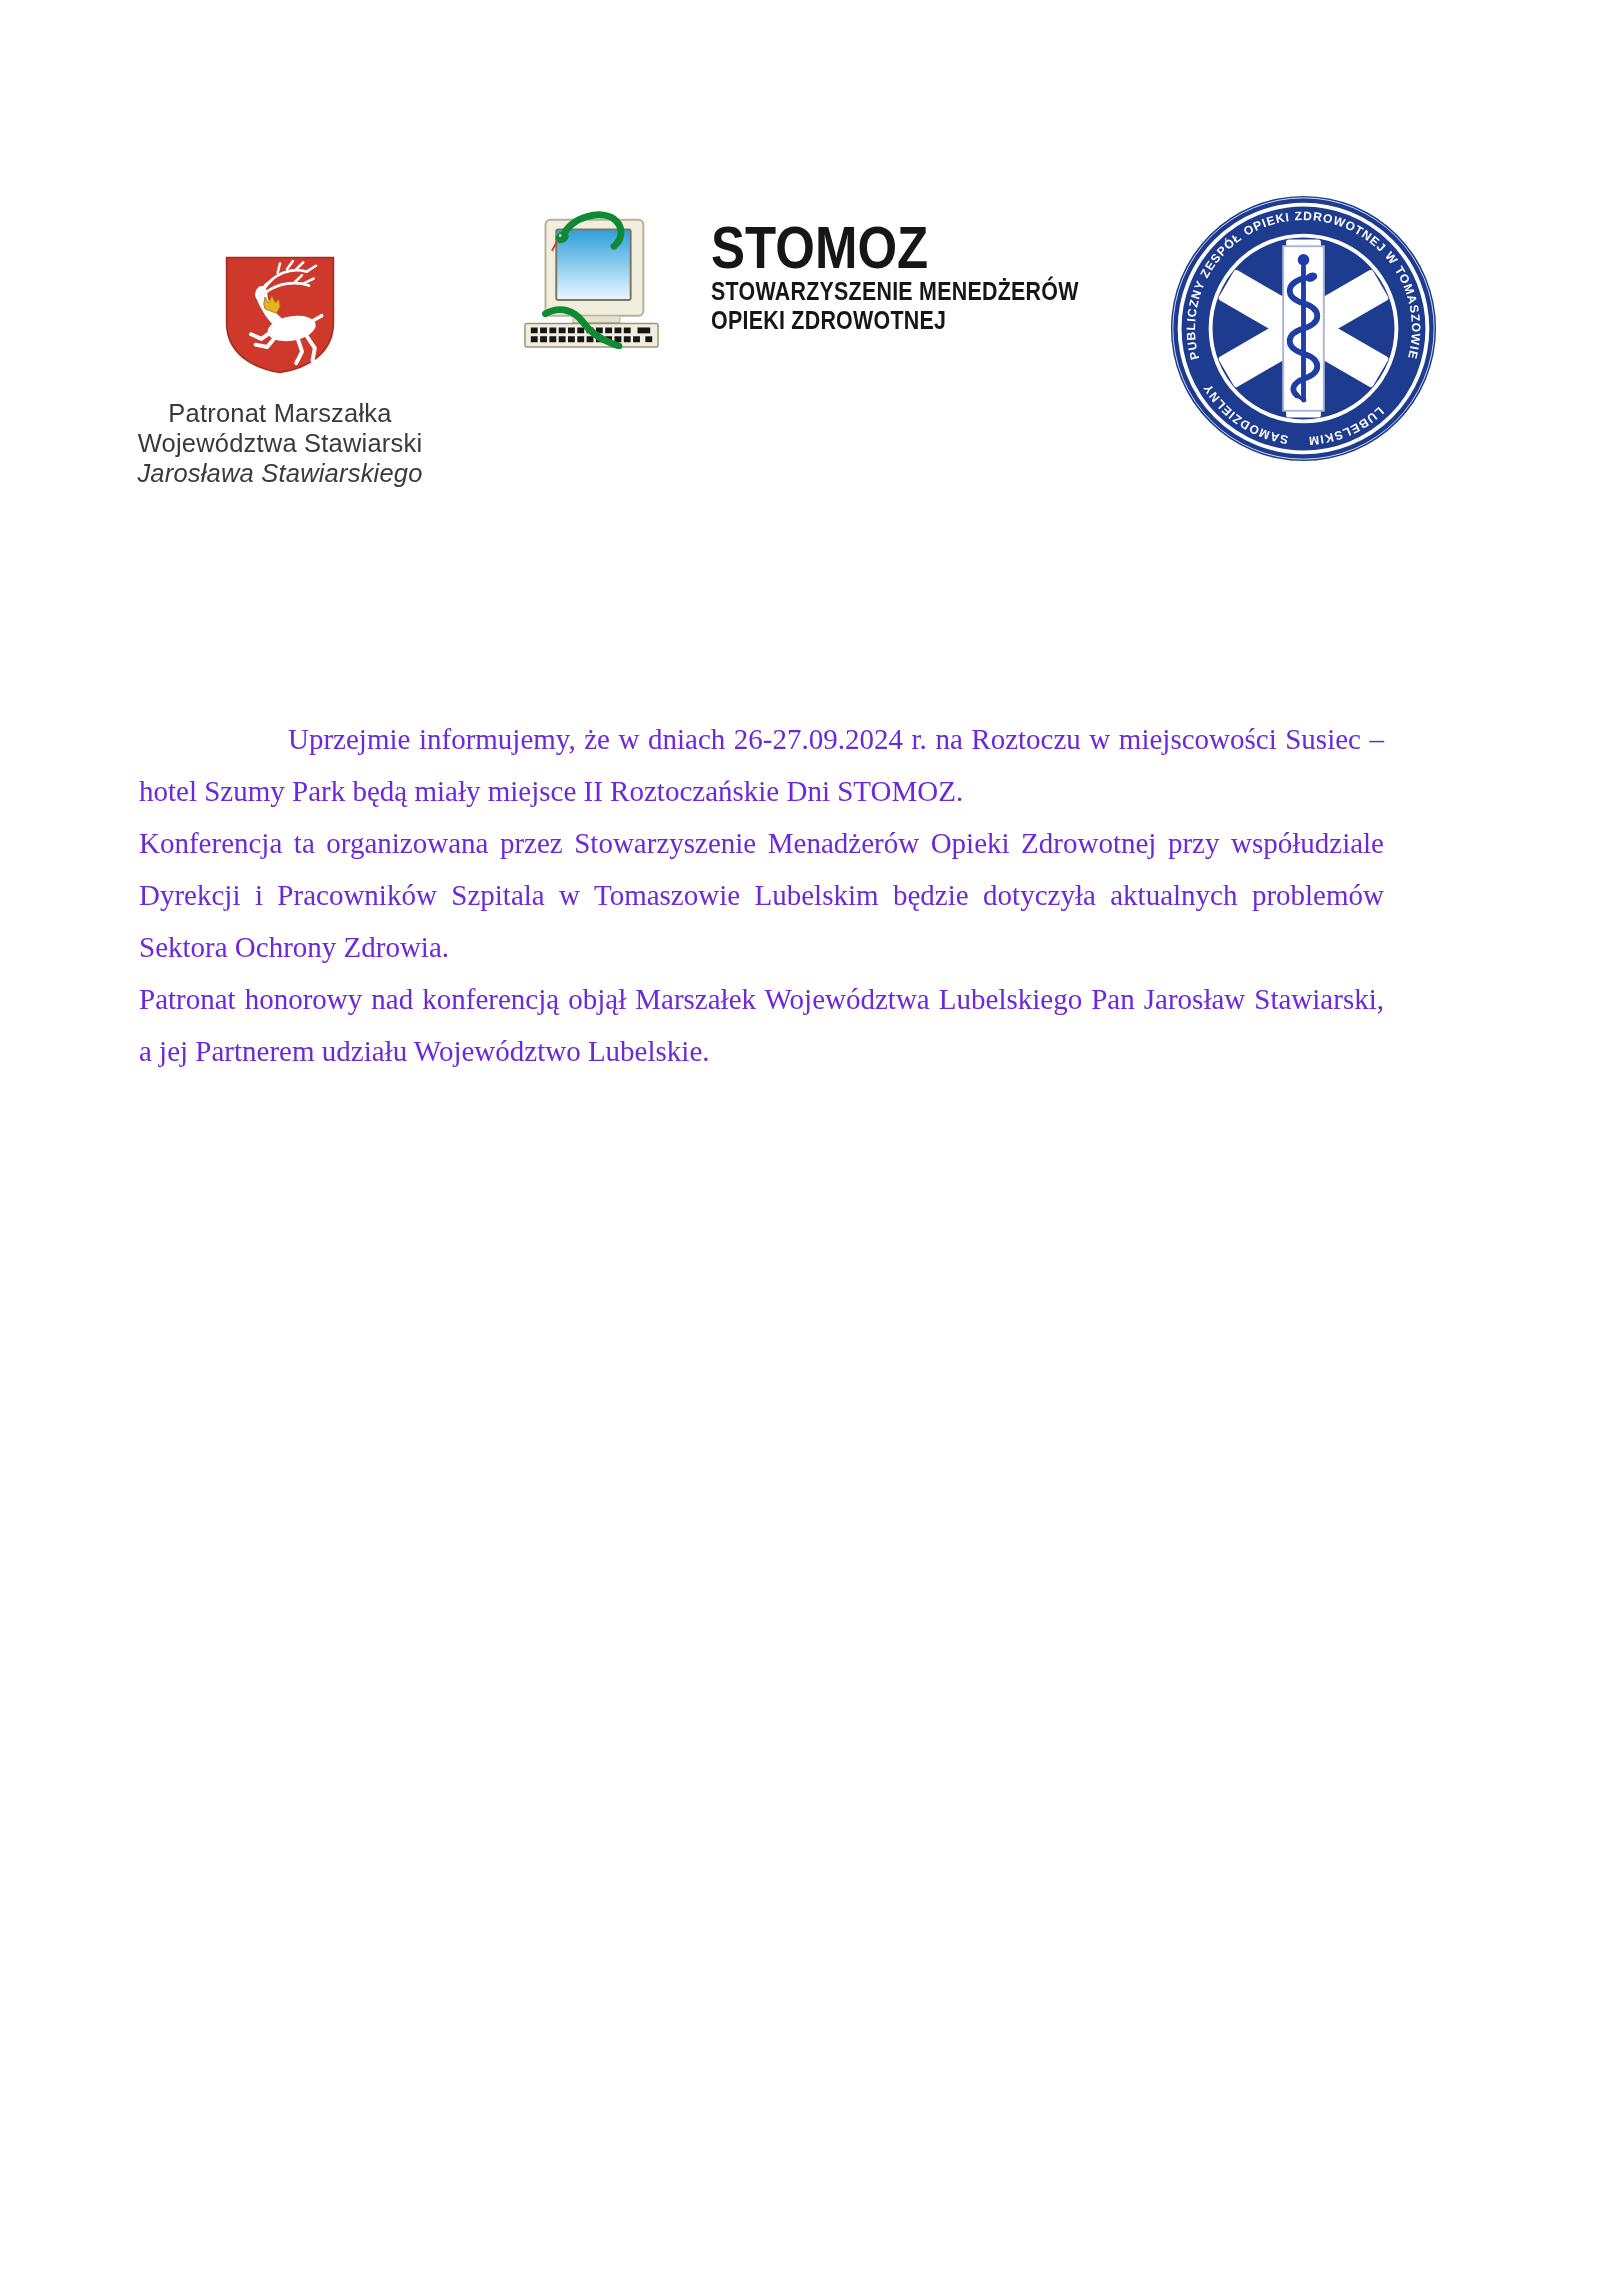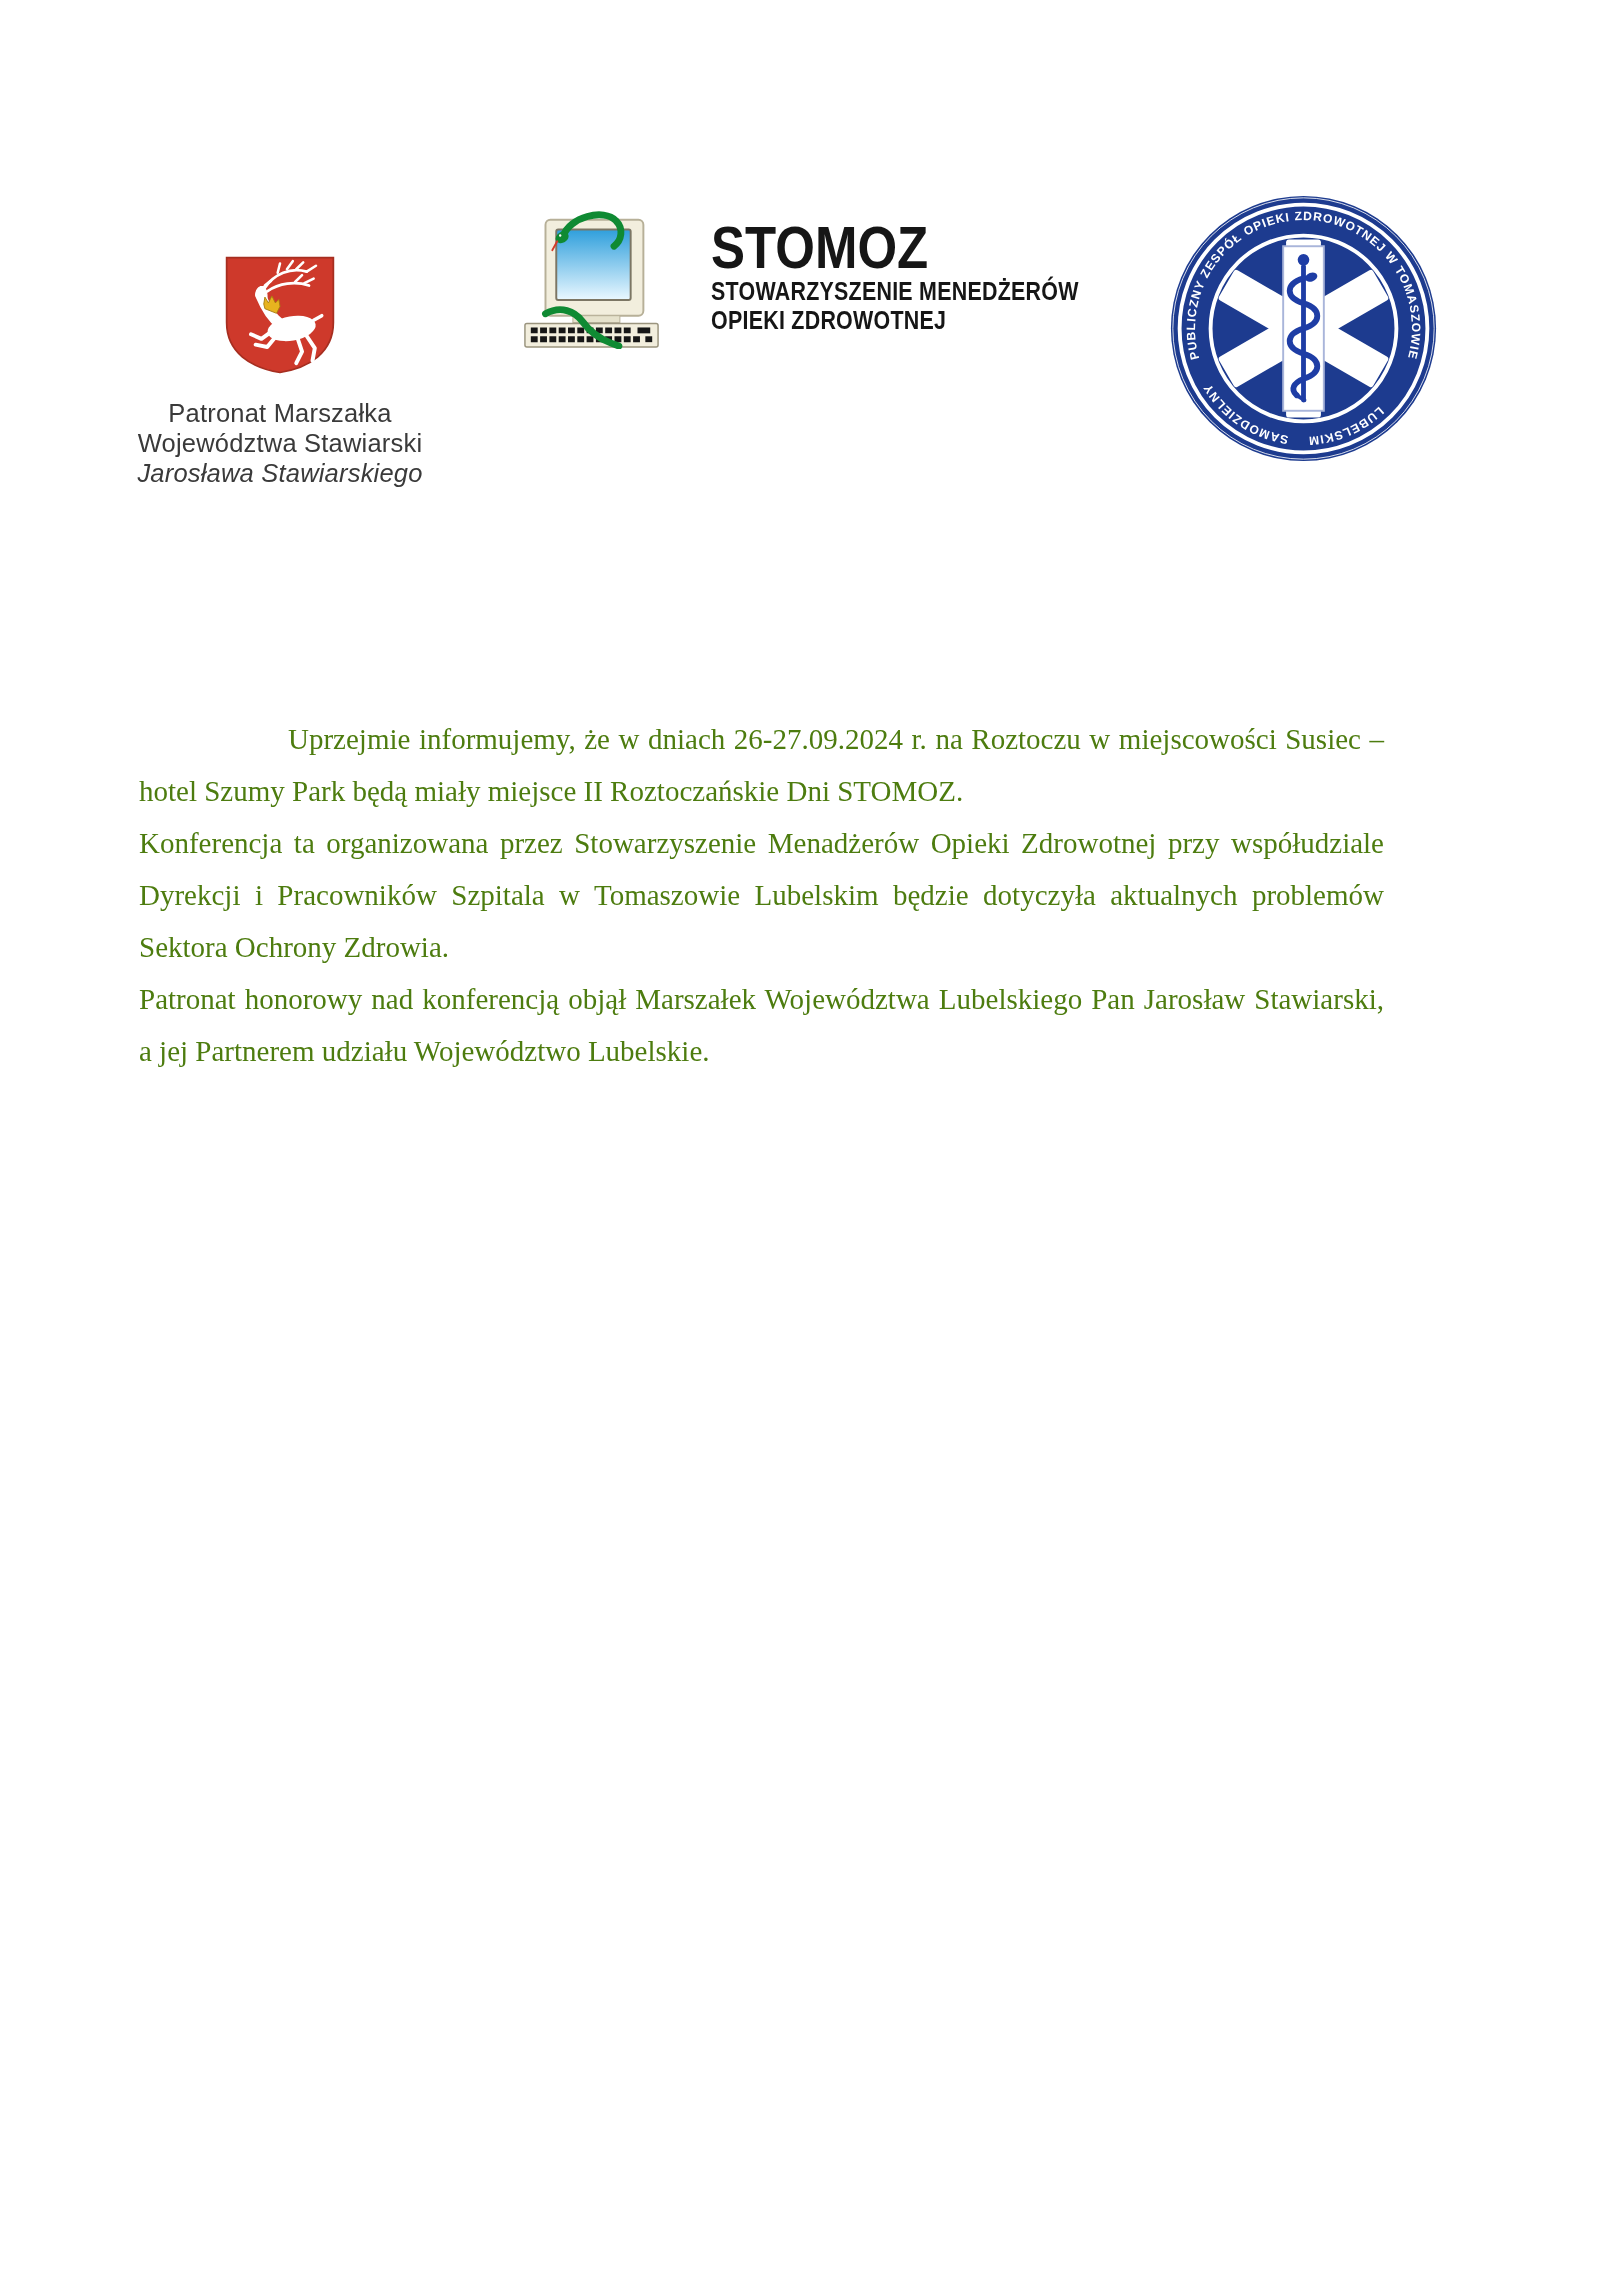--- a/index.html
+++ b/index.html
@@ -25,21 +25,21 @@
     transform:scaleX(.85);transform-origin:left top;
   }
   .stomoz-sub{
     font-size:25.5px;font-weight:700;line-height:29px;letter-spacing:0.3px;
     transform:scaleX(.84);transform-origin:left top;
   }
   #seal{position:absolute;left:1168px;top:193px;}
   
   #letter{
     position:absolute;left:139px;top:713px;width:1245px;
-    font-size:29px;line-height:52px;color:#4d7c0f;text-align:justify;
+    font-size:29px;line-height:52px;color:#6d28d9;text-align:justify;
   }
   #letter p{margin:0;}
   #letter p.indent{text-indent:149px;}
 </style>
 </head>
 <body>
 
 <div id="page">
 
   <div id="patronage">

